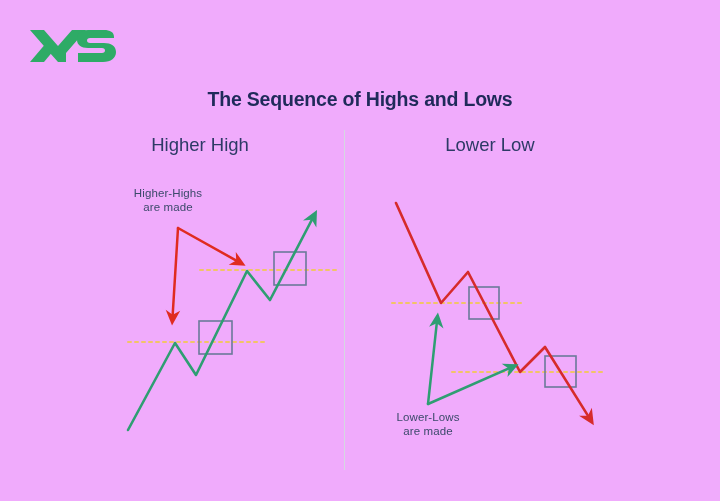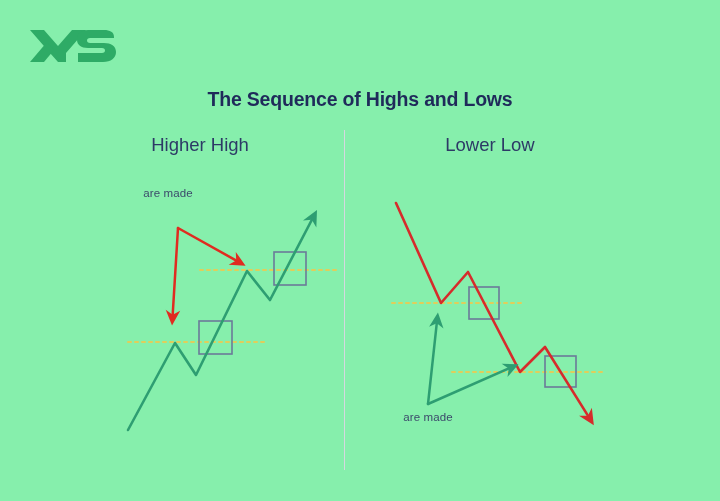--- a/index.html
+++ b/index.html
@@ -7,21 +7,21 @@
     padding: 0;
     background: #ffffff;
   }
   body {
     font-family: "Liberation Sans", sans-serif;
   }
   #stage {
     position: relative;
     width: 720px;
     height: 501px;
-    background: #86efac;
+    background: #f0abfc;
     overflow: hidden;
   }
   
   #logo {
     position: absolute;
     left: 28px;
     top: 26px;
     width: 90px;
     height: 40px;
   }
@@ -129,19 +129,21 @@
       <rect x="545" y="356" width="31" height="31" fill="none" stroke="#6b7a99" stroke-width="1.6"></rect>
       <polyline points="128,430 175,343 196,375 247,271 270,300 312.9117739263548,217.75243330782" fill="none" stroke="#2e9e72" stroke-width="2.6" stroke-linejoin="round" stroke-linecap="round" marker-end="url(#arrow-green)"></polyline>
       <polyline points="396,203 441,303 468,272 520,372 545,347 589.170011659965,417.67201865594404" fill="none" stroke="#d62b2b" stroke-width="2.6" stroke-linejoin="round" stroke-linecap="round" marker-end="url(#arrow-red)"></polyline>
       <path d="M178,228 L172.54999056951553,317.01682069791303" fill="none" stroke="#e02b20" stroke-width="2.5" stroke-linecap="round" marker-end="url(#arrow-annot-red)"></path>
       <path d="M178,228 L238.1435086607646,261.60960778101554" fill="none" stroke="#e02b20" stroke-width="2.5" stroke-linecap="round" marker-end="url(#arrow-annot-red)"></path>
       <path d="M428,404 L437.0274673730842,320.9473001676251" fill="none" stroke="#2e9e72" stroke-width="2.5" stroke-linecap="round" marker-end="url(#arrow-annot-green)"></path>
       <path d="M428,404 L510.76083022193876,367.62161308925766" fill="none" stroke="#2e9e72" stroke-width="2.5" stroke-linecap="round" marker-end="url(#arrow-annot-green)"></path>
     </svg>
 
   <div class="annot-label" id="label-hh">
+    <div>Higher-Highs</div>
     <div>are made</div>
   </div>
   <div class="annot-label" id="label-ll">
+    <div>Lower-Lows</div>
     <div>are made</div>
   </div>
 
 </div>
 
 </body></html>

